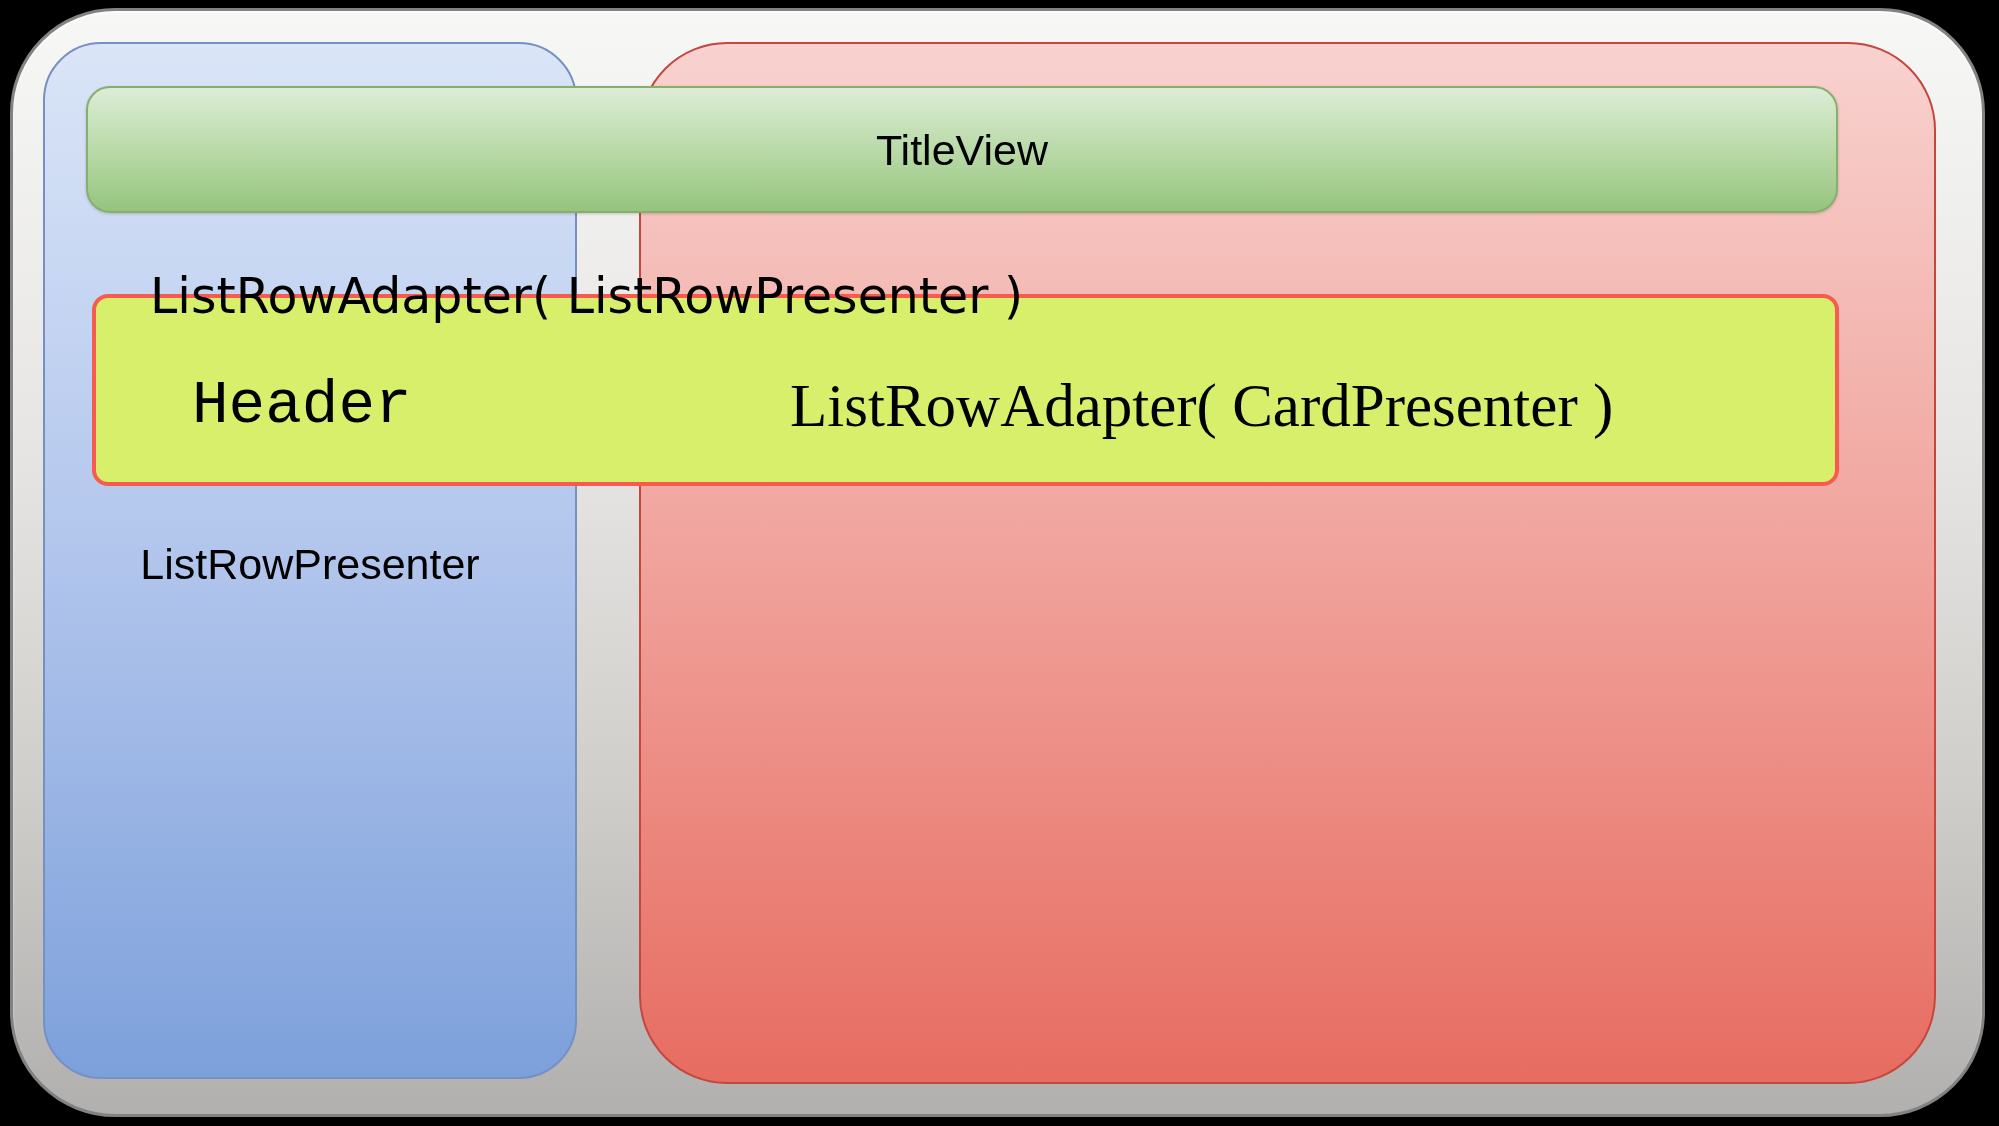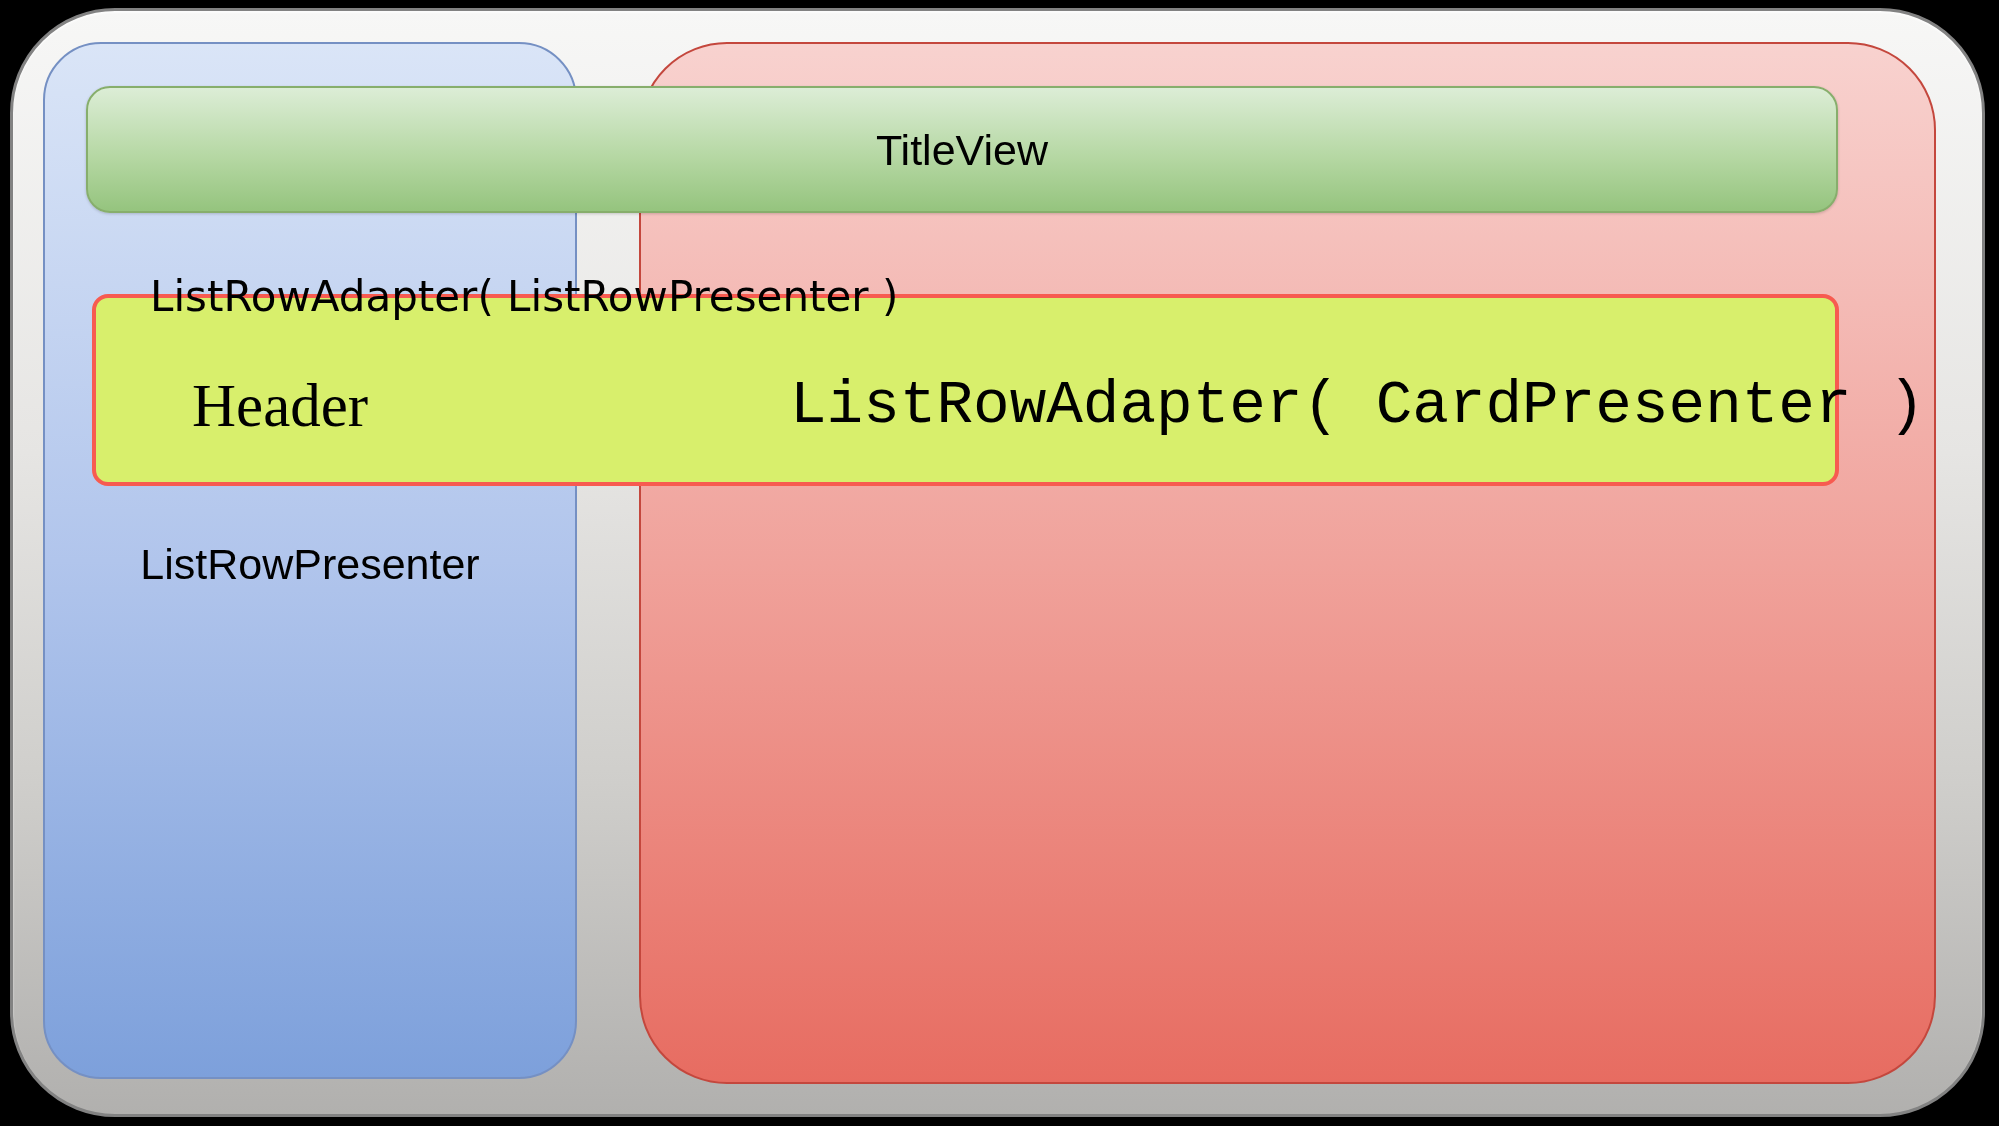--- a/index.html
+++ b/index.html
@@ -83,36 +83,36 @@
     background: #d8ef6c;
     border: 4px solid #f75b50;
     box-sizing: border-box;
     z-index: 3;
   }
 
   
   .adapter-caption {
     left: 150px; top: 266px;
     font-family: "DejaVu Sans", sans-serif;
-    font-size: 42px;
+    font-size: 49px;
     line-height: 61px;
     white-space: nowrap;
     z-index: 5;
   }
   .header-label {
     left: 192px; top: 375px;
-    font-family: Liberation Serif, serif;
+    font-family: Liberation Mono, monospace;
     font-size: 61px;
     line-height: 61px;
     white-space: nowrap;
     z-index: 4;
   }
   .card-adapter-label {
     left: 790px; top: 375px;
-    font-family: Liberation Mono, monospace;
+    font-family: Liberation Serif, serif;
     font-size: 61px;
     line-height: 61px;
     white-space: nowrap;
     z-index: 4;
   }
 
   
   .headers-fragment-label {
     left: 43px; top: 543px;
     width: 534px;

